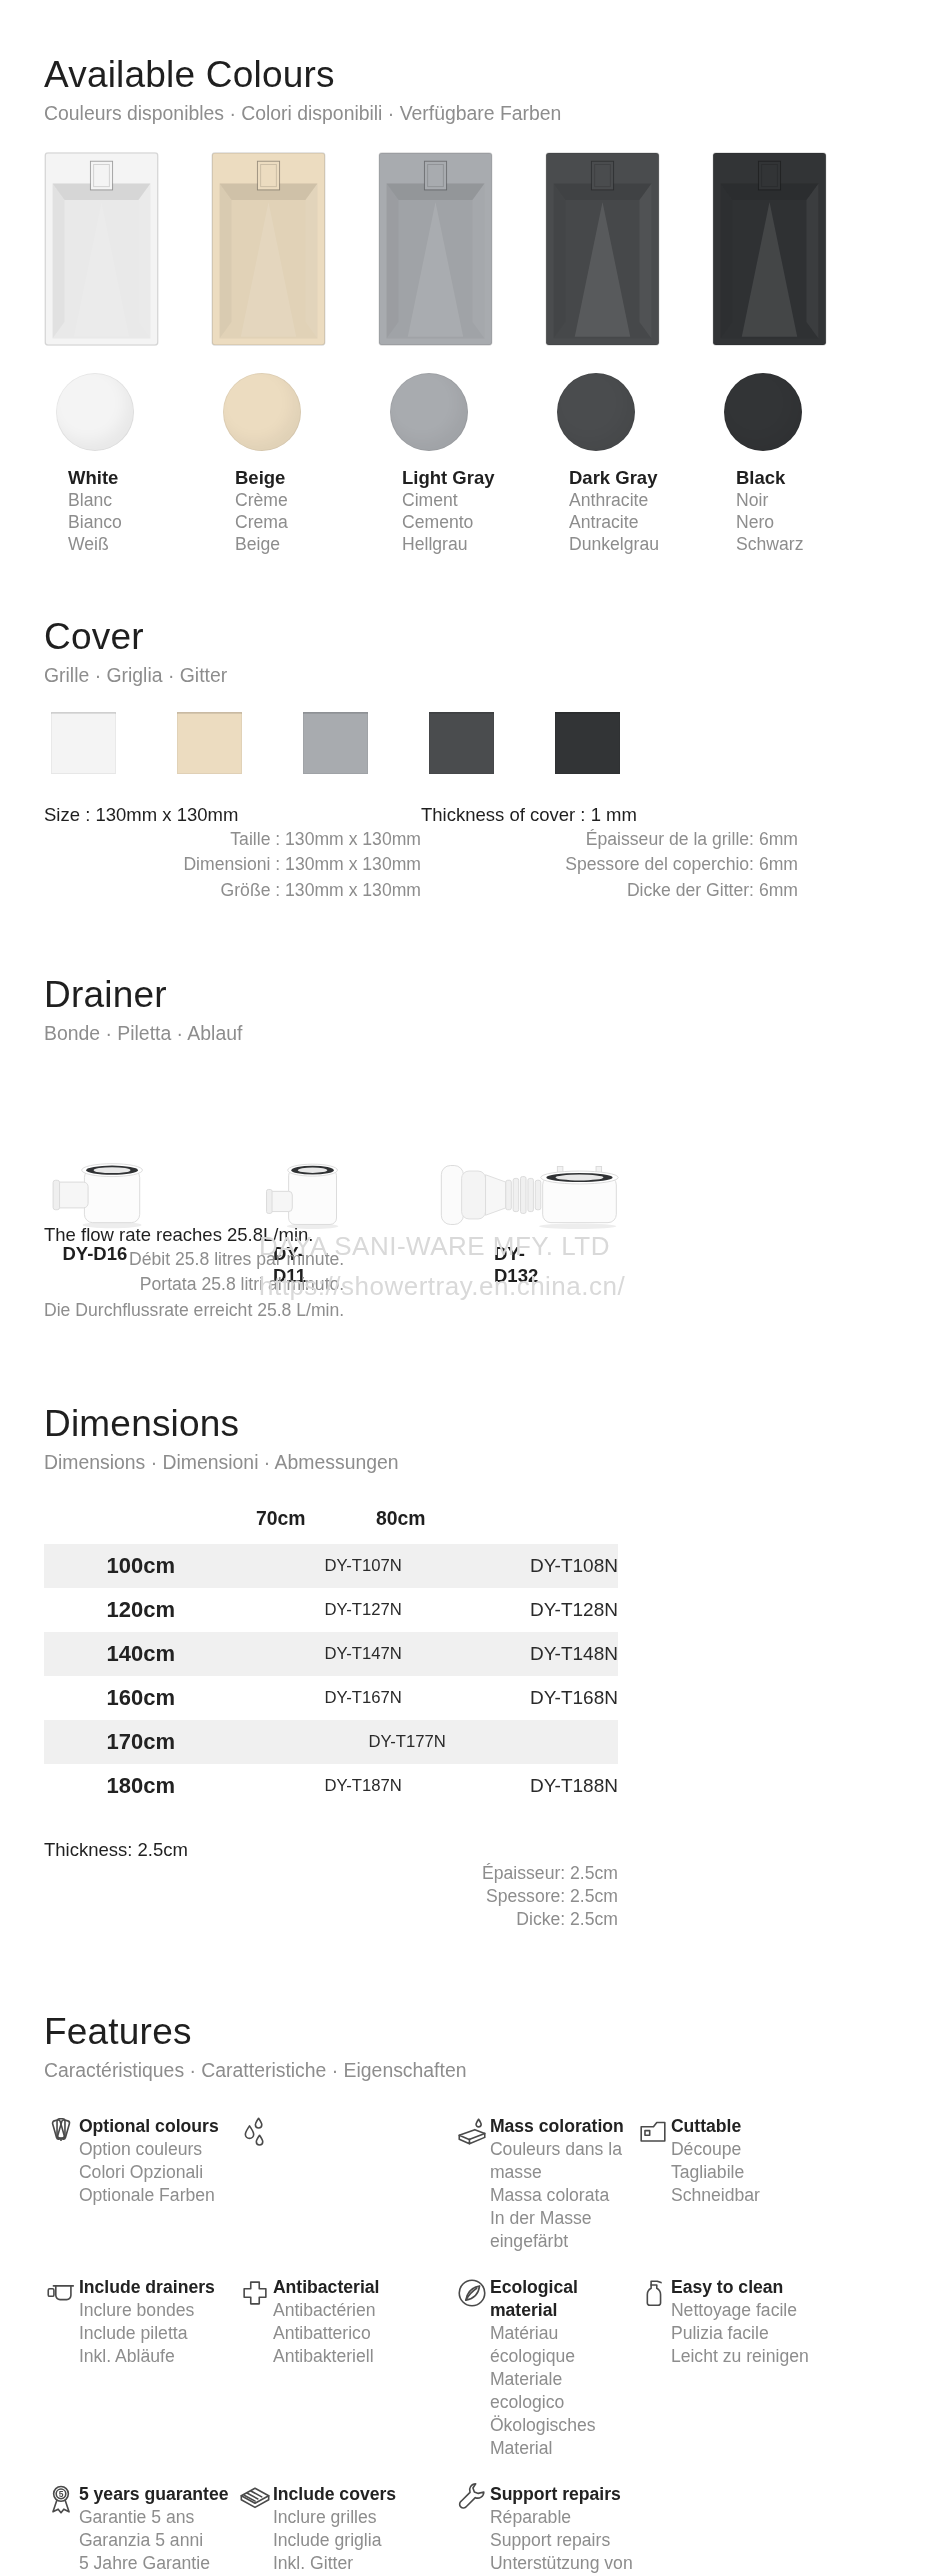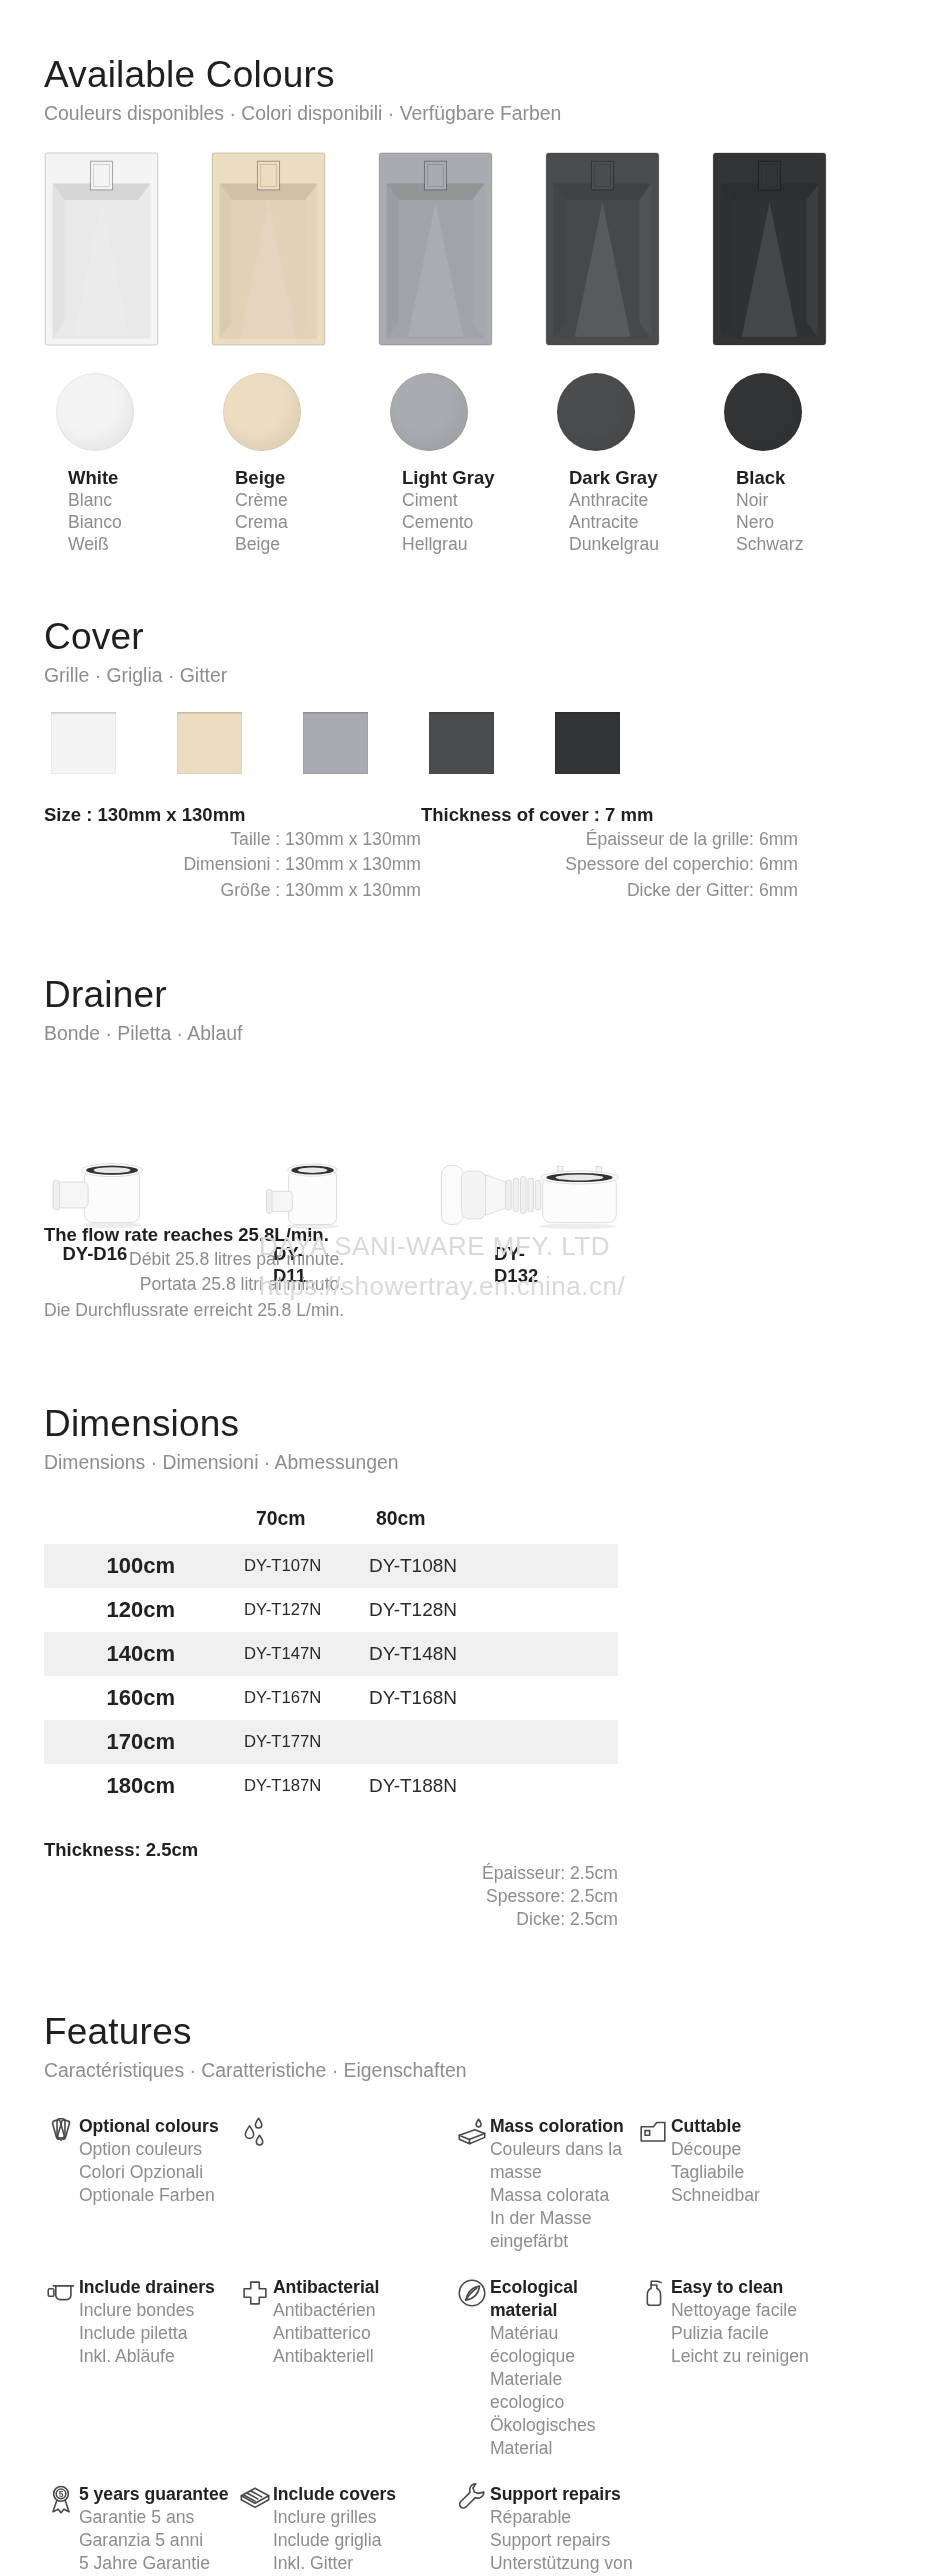--- a/index.html
+++ b/index.html
@@ -17,38 +17,38 @@
           box-shadow:inset 0 0 0 0.9px rgba(0,0,0,.05), inset -7.4px -9.3px 15px rgba(0,0,0,.05);}
   .colour-name{margin:15px 0 0 24px;font-size:18.5px;font-weight:bold;line-height:23px;color:var(--text,#1f1f1f);}
   .colour-tr{margin-left:24px;font-size:17.6px;line-height:22px;color:var(--muted,#8d8d8d);}
 
   
   .swatch-row{display:flex;gap:61px;margin:26px 0 0 6.5px;}
   .swatch{width:65px;height:62px;background:var(--c,#eee);
           box-shadow:inset 0 1.9px 0 rgba(0,0,0,.10), inset 0 0 0 0.9px rgba(0,0,0,.05);}
   .cover-text{display:flex;margin-top:29px;}
   .cover-text .blk{width:377px;}
-  .spec-head{font-size:18.5px;font-weight:bold;line-height:24px;color:var(--text,#1f1f1f);}
+  .spec-head{font-size:18.5px;font-weight:normal;line-height:24px;color:var(--text,#1f1f1f);}
   .spec-line{font-size:17.6px;line-height:25.4px;color:var(--muted,#8d8d8d);text-align:right;}
 
   
   .drain-stage{position:relative;height:222px;}
   .drain-fig{position:absolute;top:116px;}
   .drain-label{position:absolute;top:199px;font-size:18.5px;font-weight:bold;color:var(--text,#1f1f1f);}
 
   
   .wm{position:absolute;left:259px;font-size:26px;letter-spacing:0.5px;color:var(--wm,#dadada);
       white-space:nowrap;z-index:3;}
 
   
   .dim-header{display:flex;margin-top:34px;font-size:19.4px;font-weight:bold;line-height:22px;}
   .dim-header .sp{width:212px;}
   .dim-header .h70{width:120px;}
   .dim-table{margin-top:15px;width:574px;}
-  .dim-row{display:flex;align-items:center;height:44px;}
+  .dim-row{display:flex;align-items:center;height:44px;justify-content:space-between;}
   .dim-row:nth-child(odd){background:var(--stripe,#f0f0f0);}
   .dim-label{width:131px;text-align:right;font-size:22px;font-weight:bold;color:#222;}
   .dim-c70{width:125px;margin-left:69px;font-size:16.7px;color:#2a2a2a;}
   .dim-c80{font-size:19px;color:#2a2a2a;}
   .thickness{margin-top:30px;}
   .thickness .spec-line{line-height:23px;}
 
   
   .feat-grid{display:grid;grid-template-columns:194px 217px 181px 242px;row-gap:23px;margin-top:34px;}
   .feat-cell{display:flex;align-items:flex-start;}
@@ -246,21 +246,21 @@
       <div class="swatch" style="--c: #323436;"></div>
     </div>
     <div class="cover-text">
       <div class="blk">
         <div class="spec-head">Size : 130mm x 130mm</div>
         <div class="spec-line">Taille : 130mm x 130mm</div>
         <div class="spec-line">Dimensioni : 130mm x 130mm</div>
         <div class="spec-line">Größe : 130mm x 130mm</div>
       </div>
       <div class="blk">
-        <div class="spec-head">Thickness of cover : 7 mm</div>
+        <div class="spec-head">Thickness of cover : 1 mm</div>
         <div class="spec-line">Épaisseur de la grille: 6mm</div>
         <div class="spec-line">Spessore del coperchio: 6mm</div>
         <div class="spec-line">Dicke der Gitter: 6mm</div>
       </div>
     </div>
   </div>
 
   <div class="sec" style="top:974px">
     <h1>Drainer</h1>
     <div class="subtitle">Bonde · Piletta · Ablauf</div>

